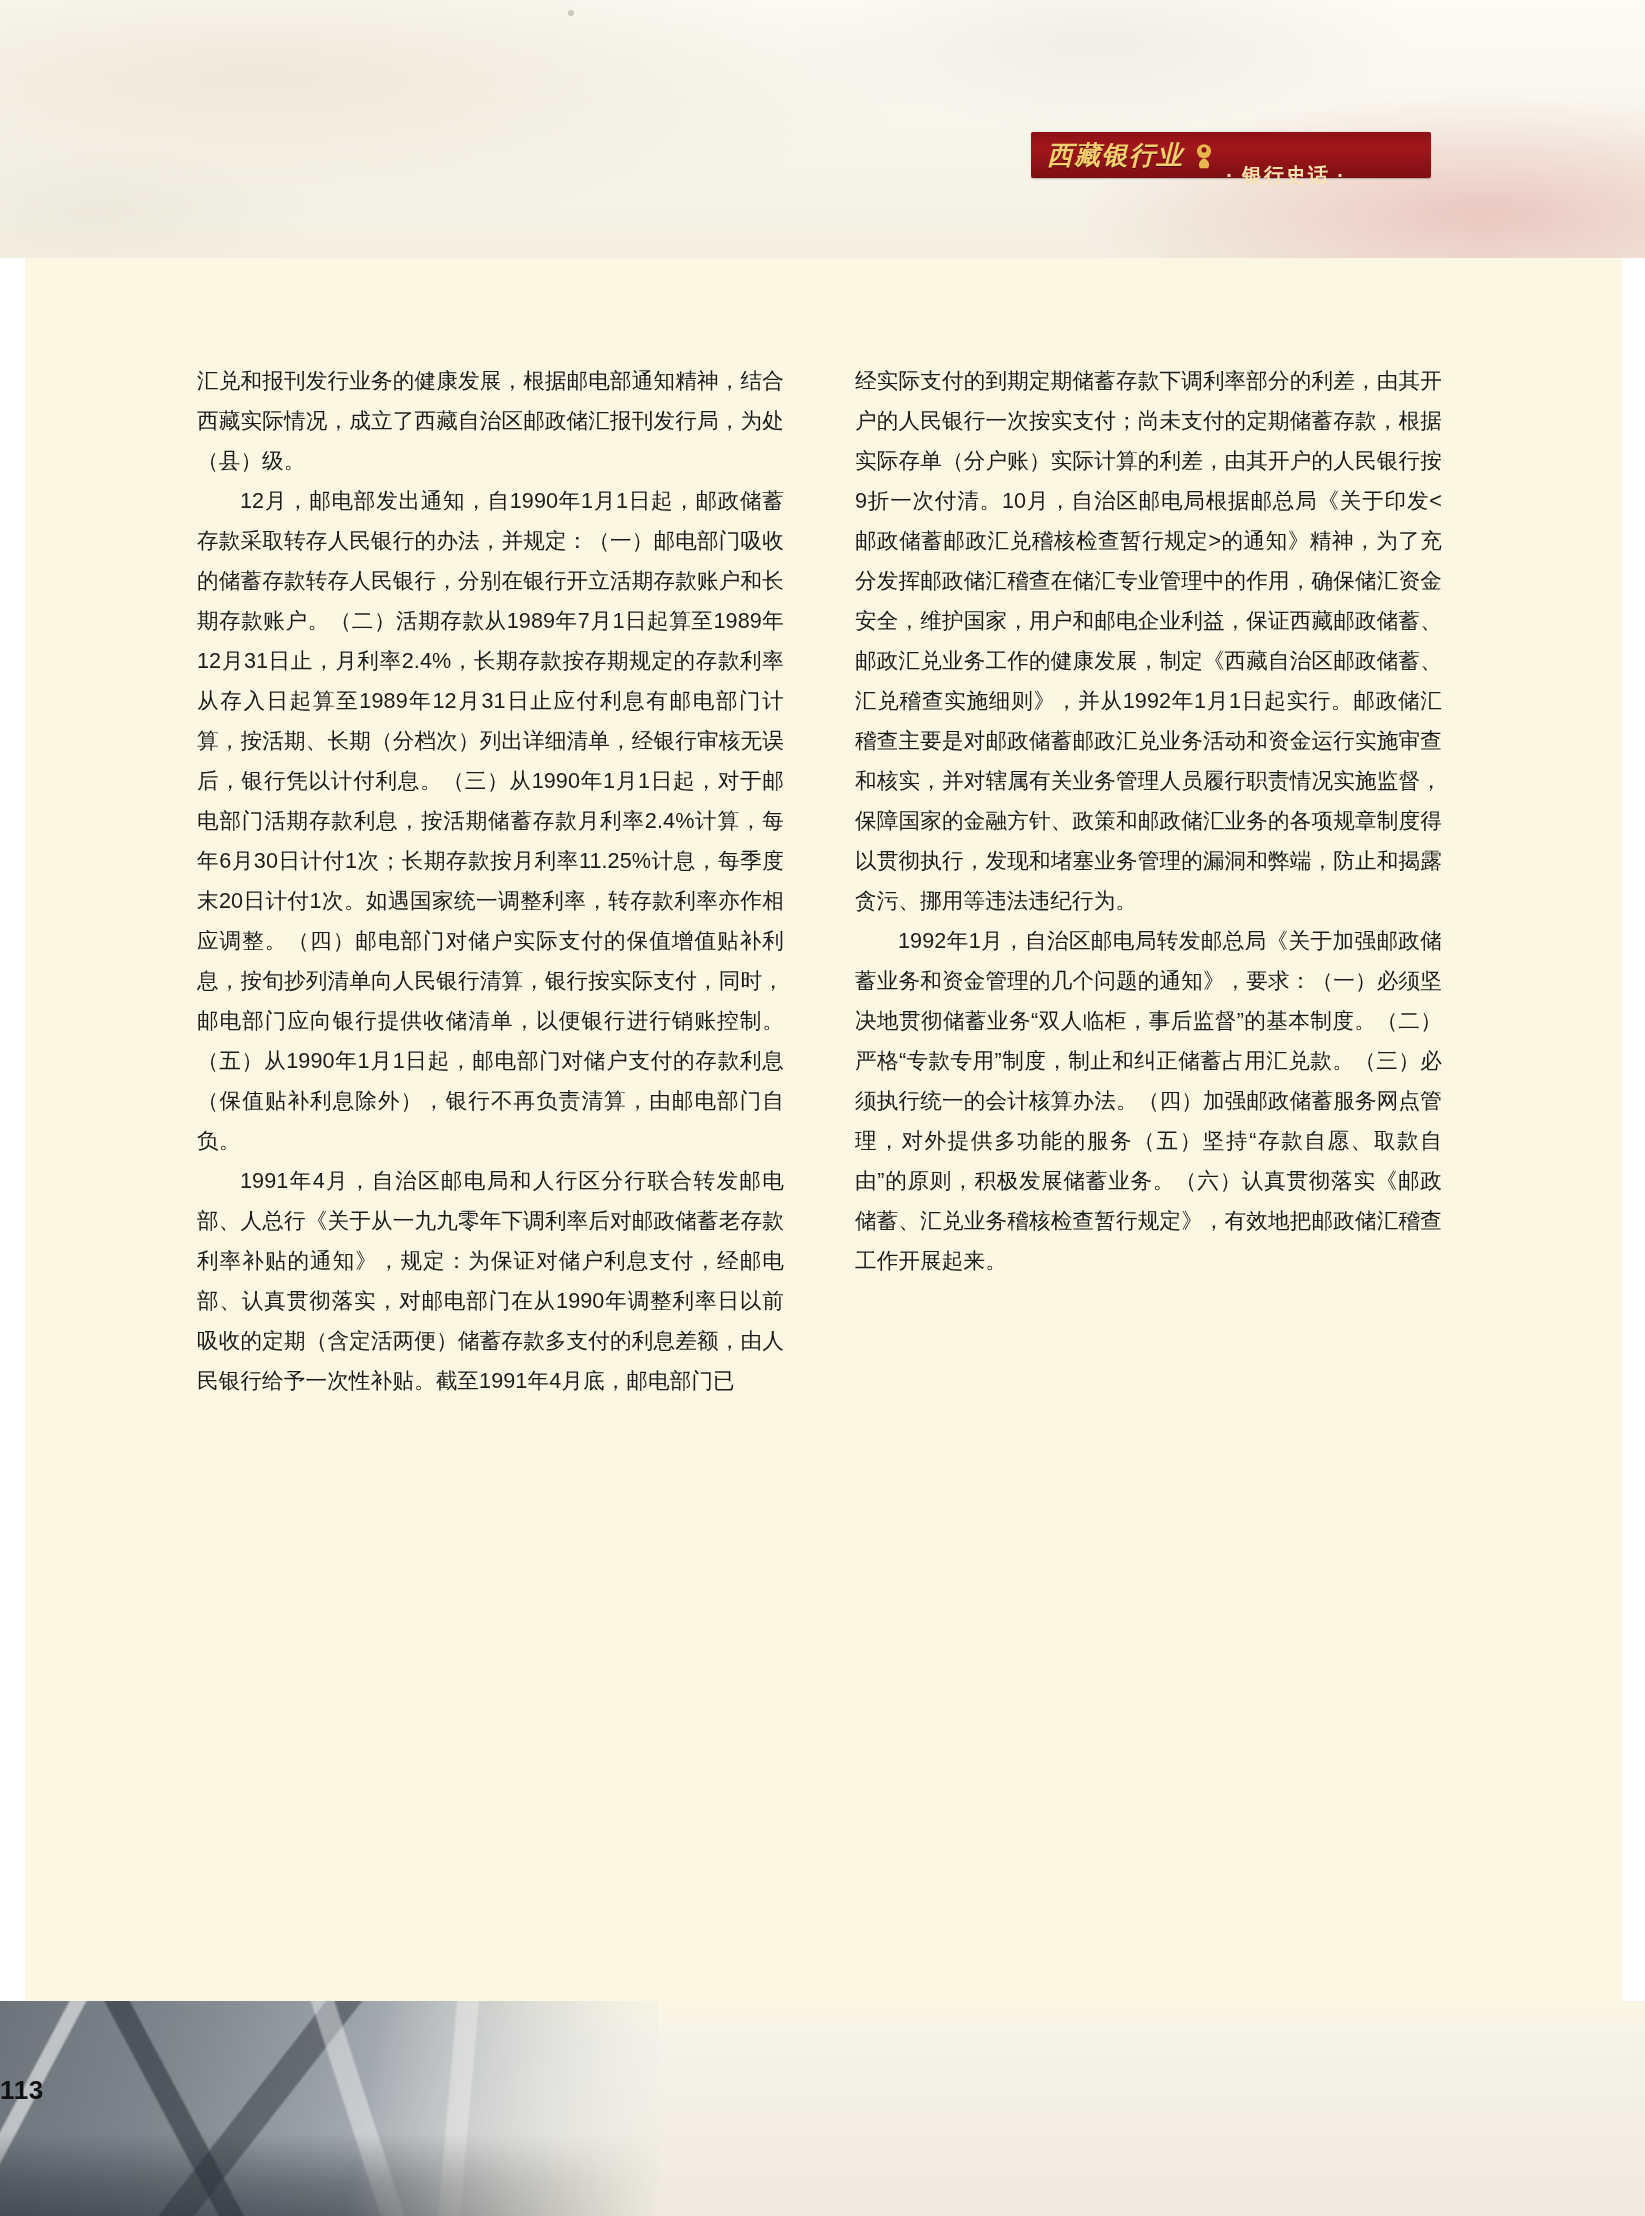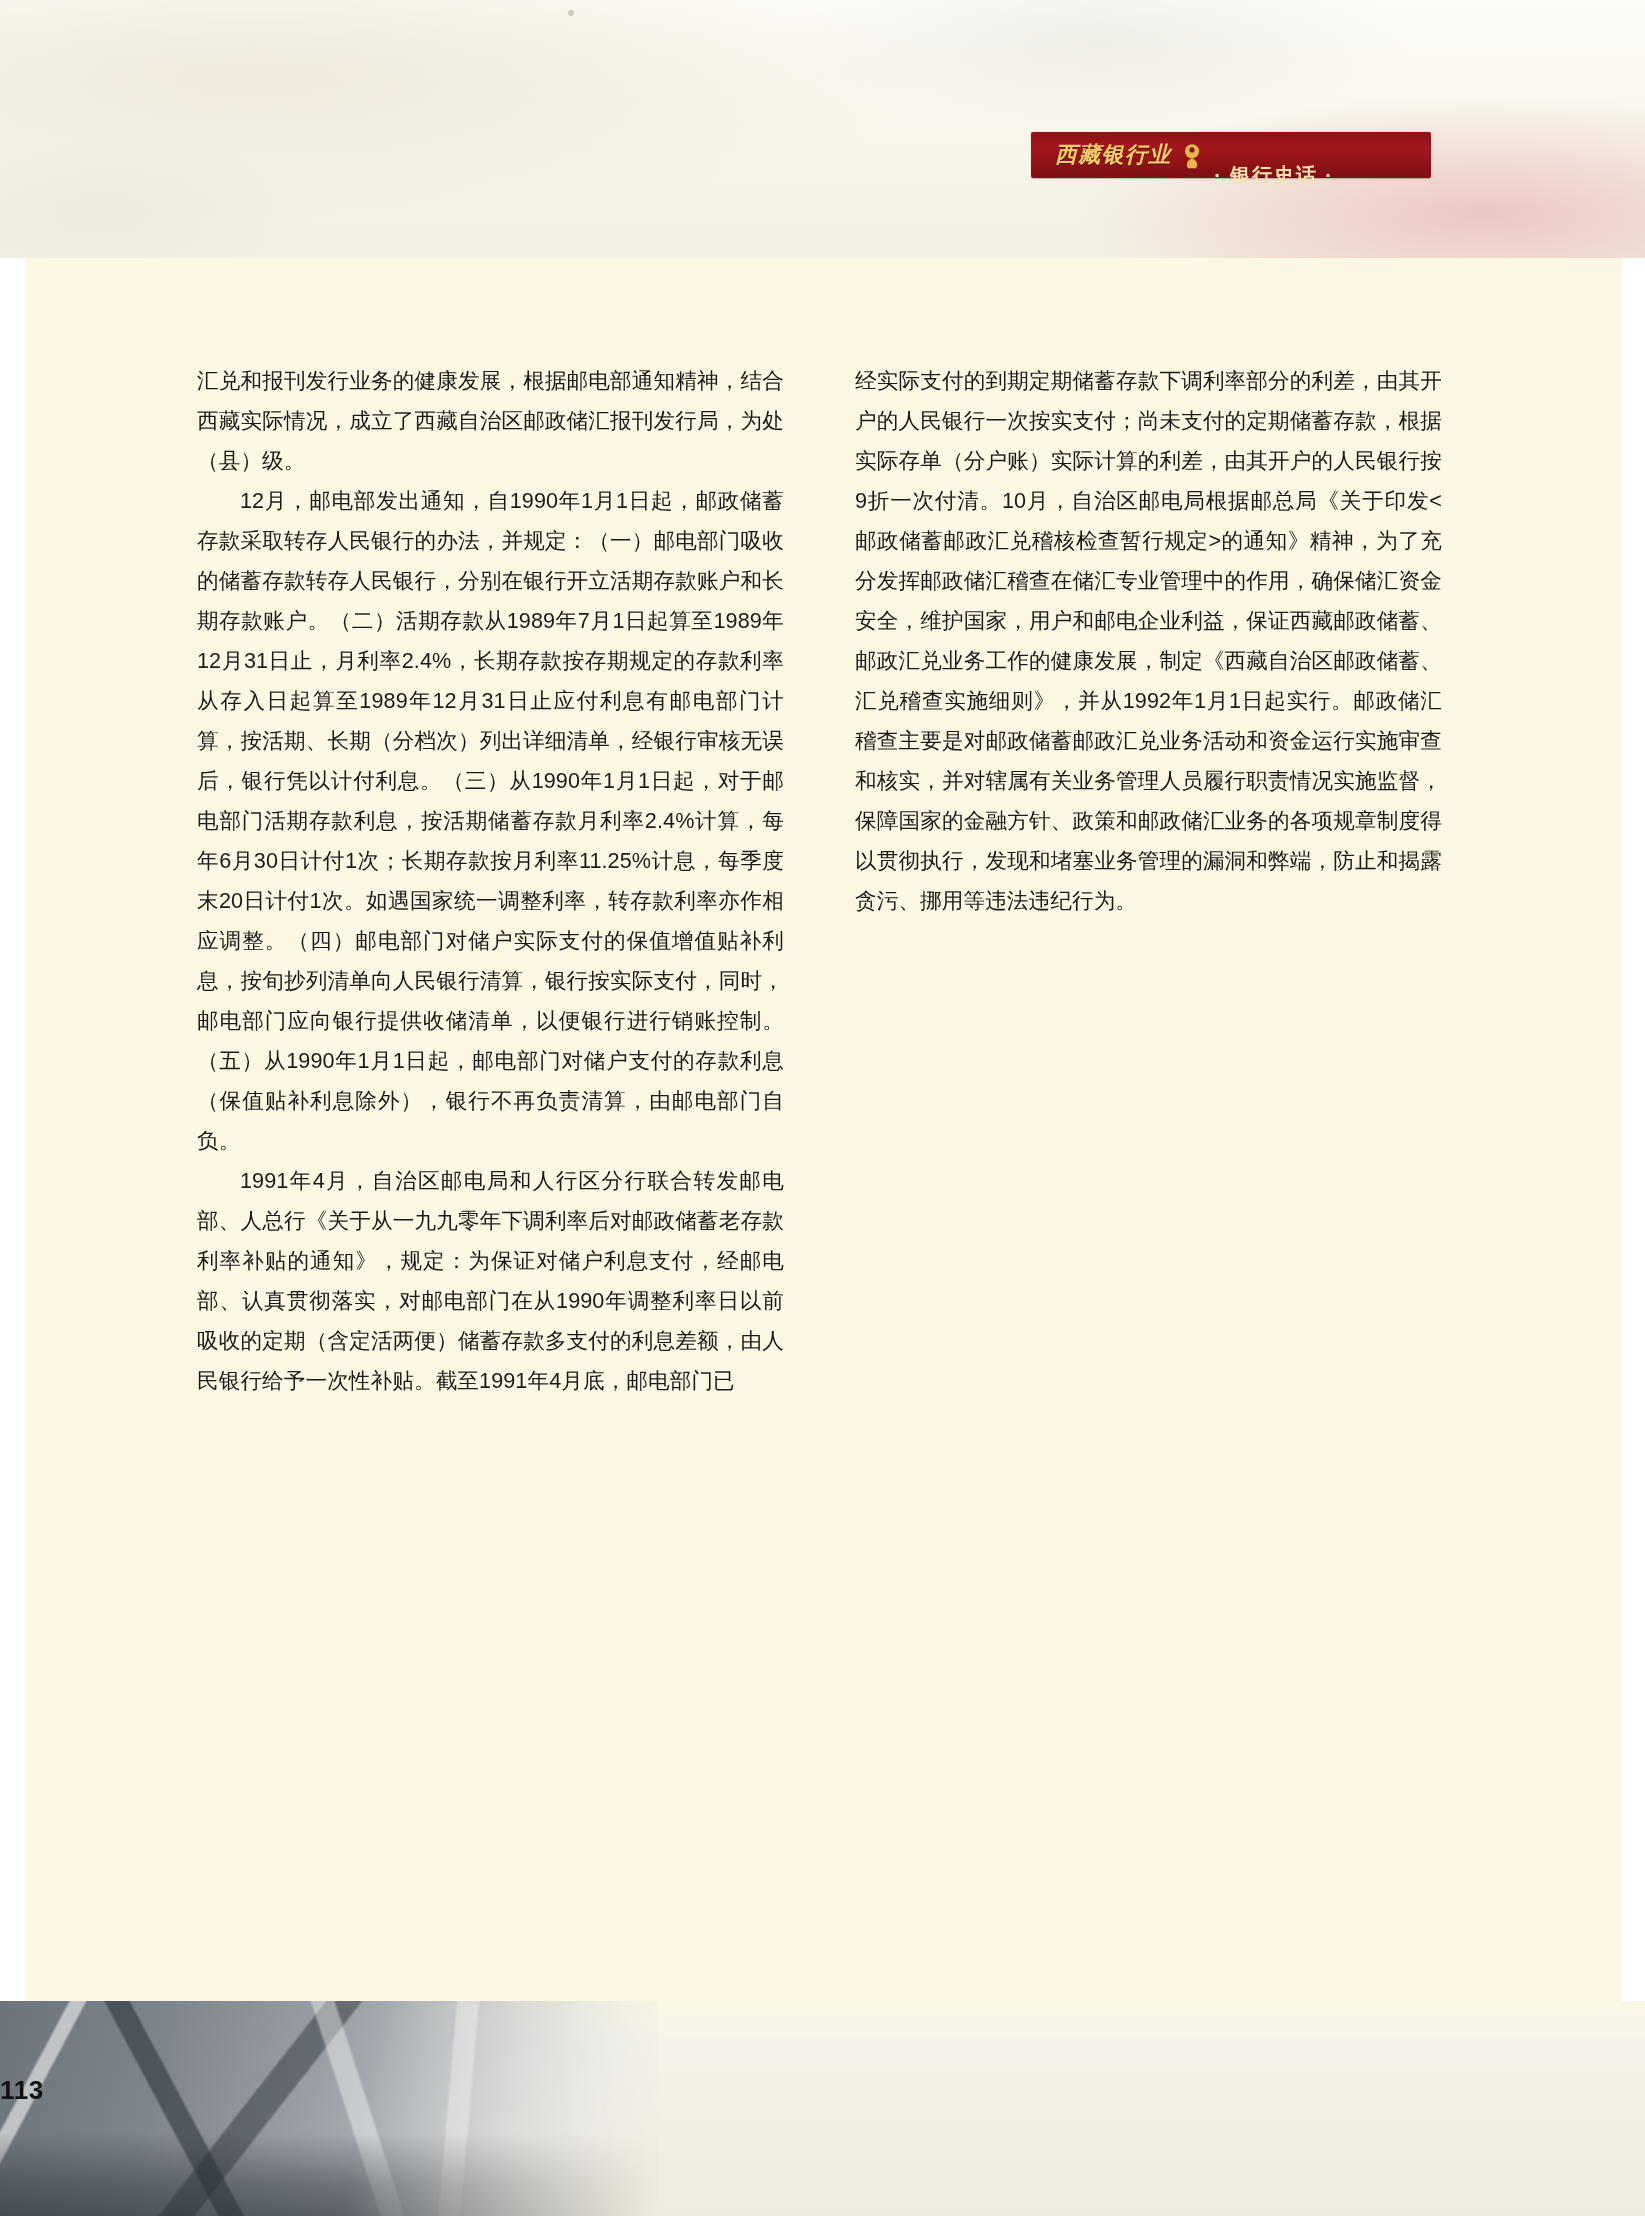--- a/index.html
+++ b/index.html
@@ -107,24 +107,24 @@
     top: 132px;
     width: 400px;
     height: 46px;
     background: linear-gradient(180deg, #8c1116 0%, #a3171b 35%, #7d0f13 100%);
     border-radius: 1.9px;
     display: flex;
     align-items: center;
     box-shadow: 0 0.6px 1.3px rgba(0,0,0,0.25);
   }
   .runhead .rh-logo {
-    margin-left: 24px;
+    margin-left: 16px;
     font-family: Liberation Serif, serif;
     font-weight: bold;
-    font-size: 22px;
+    font-size: 26px;
     letter-spacing: 1.3px;
     color: #f3cf6e;
     text-shadow: 0 0.6px 0.6px rgba(0,0,0,0.5);
     font-style: italic;
     white-space: nowrap;
   }
   .runhead .rh-seal {
     margin-left: 7.7px;
     width: 26px; height: 28px;
     position: relative;
@@ -215,20 +215,21 @@
   <div class="columns">
 
     <div class="col">
       <p>汇兑和报刊发行业务的健康发展，根据邮电部通知精神，结合西藏实际情况，成立了西藏自治区邮政储汇报刊发行局，为处（县）级。</p>
       <p class="indent">12月，邮电部发出通知，自1990年1月1日起，邮政储蓄存款采取转存人民银行的办法，并规定：（一）邮电部门吸收的储蓄存款转存人民银行，分别在银行开立活期存款账户和长期存款账户。（二）活期存款从1989年7月1日起算至1989年12月31日止，月利率2.4%，长期存款按存期规定的存款利率从存入日起算至1989年12月31日止应付利息有邮电部门计算，按活期、长期（分档次）列出详细清单，经银行审核无误后，银行凭以计付利息。（三）从1990年1月1日起，对于邮电部门活期存款利息，按活期储蓄存款月利率2.4%计算，每年6月30日计付1次；长期存款按月利率11.25%计息，每季度末20日计付1次。如遇国家统一调整利率，转存款利率亦作相应调整。（四）邮电部门对储户实际支付的保值增值贴补利息，按旬抄列清单向人民银行清算，银行按实际支付，同时，邮电部门应向银行提供收储清单，以便银行进行销账控制。（五）从1990年1月1日起，邮电部门对储户支付的存款利息（保值贴补利息除外），银行不再负责清算，由邮电部门自负。</p>
       <p class="indent">1991年4月，自治区邮电局和人行区分行联合转发邮电部、人总行《关于从一九九零年下调利率后对邮政储蓄老存款利率补贴的通知》，规定：为保证对储户利息支付，经邮电部、认真贯彻落实，对邮电部门在从1990年调整利率日以前吸收的定期（含定活两便）储蓄存款多支付的利息差额，由人民银行给予一次性补贴。截至1991年4月底，邮电部门已</p>
     </div>
 
     <div class="col">
       <p>经实际支付的到期定期储蓄存款下调利率部分的利差，由其开户的人民银行一次按实支付；尚未支付的定期储蓄存款，根据实际存单（分户账）实际计算的利差，由其开户的人民银行按9折一次付清。10月，自治区邮电局根据邮总局《关于印发&lt;邮政储蓄邮政汇兑稽核检查暂行规定&gt;的通知》精神，为了充分发挥邮政储汇稽查在储汇专业管理中的作用，确保储汇资金安全，维护国家，用户和邮电企业利益，保证西藏邮政储蓄、邮政汇兑业务工作的健康发展，制定《西藏自治区邮政储蓄、汇兑稽查实施细则》，并从1992年1月1日起实行。邮政储汇稽查主要是对邮政储蓄邮政汇兑业务活动和资金运行实施审查和核实，并对辖属有关业务管理人员履行职责情况实施监督，保障国家的金融方针、政策和邮政储汇业务的各项规章制度得以贯彻执行，发现和堵塞业务管理的漏洞和弊端，防止和揭露贪污、挪用等违法违纪行为。</p>
+      <p class="indent">1992年1月，自治区邮电局转发邮总局《关于加强邮政储蓄业务和资金管理的几个问题的通知》，要求：（一）必须坚决地贯彻储蓄业务“双人临柜，事后监督”的基本制度。（二）严格“专款专用”制度，制止和纠正储蓄占用汇兑款。（三）必须执行统一的会计核算办法。（四）加强邮政储蓄服务网点管理，对外提供多功能的服务（五）坚持“存款自愿、取款自由”的原则，积极发展储蓄业务。（六）认真贯彻落实《邮政储蓄、汇兑业务稽核检查暂行规定》，有效地把邮政储汇稽查工作开展起来。</p>
     </div>
 
   </div>
 
   <div class="bottom-band">
     <div class="bottom-photo"></div>
   </div>
 
   <div class="folio">113</div>
 

